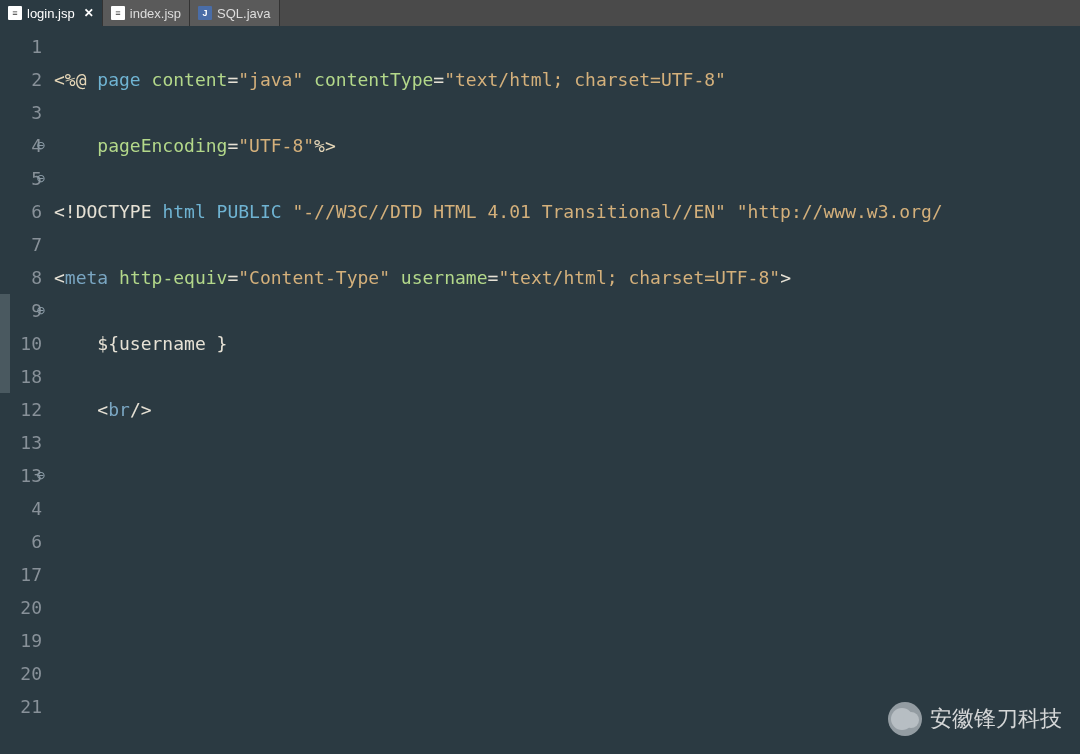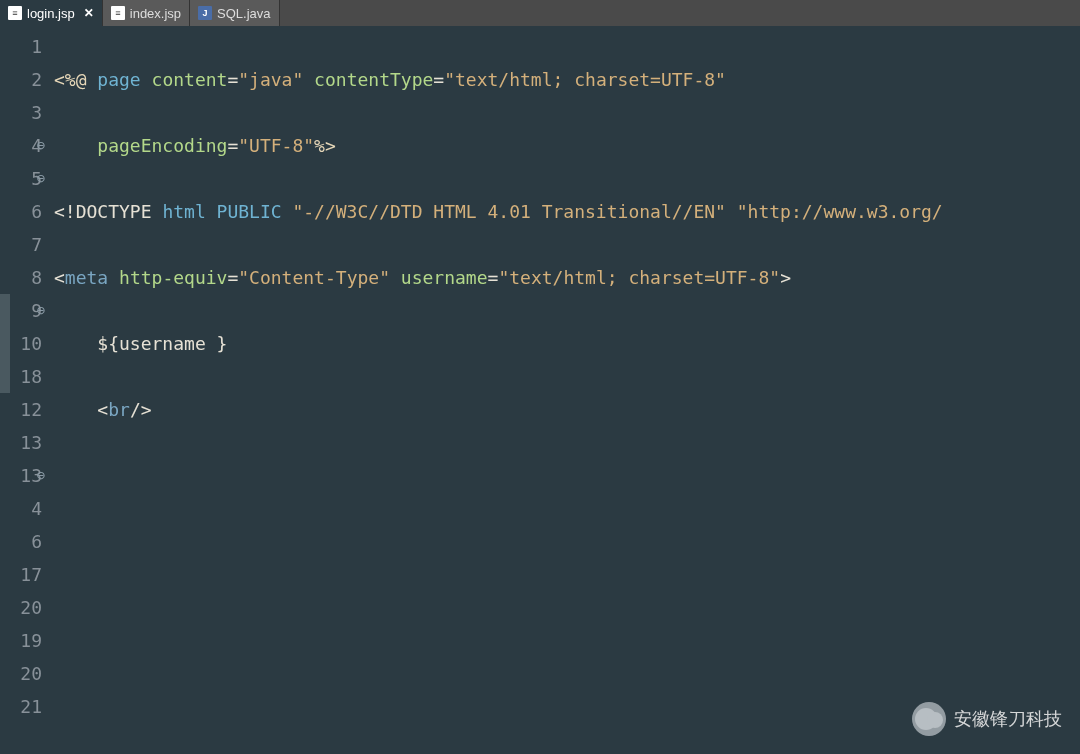--- a/index.html
+++ b/index.html
@@ -105,21 +105,21 @@
 .c-text  { color: #e6e1d5; }
 .watermark {
   position: absolute;
   right: 18px;
   bottom: 18px;
   display: flex;
   align-items: center;
   gap: 8px;
   color: #e8e8e8;
   font-family: Liberation Mono, monospace;
-  font-size: 18px;
+  font-size: 22px;
   opacity: 0.9;
 }
 .wm-icon {
   width: 34px; height: 34px;
   border-radius: 50%;
   background: #9fa7ad;
   position: relative;
 }
 .wm-icon::before, .wm-icon::after {
   content: ""; position: absolute;

